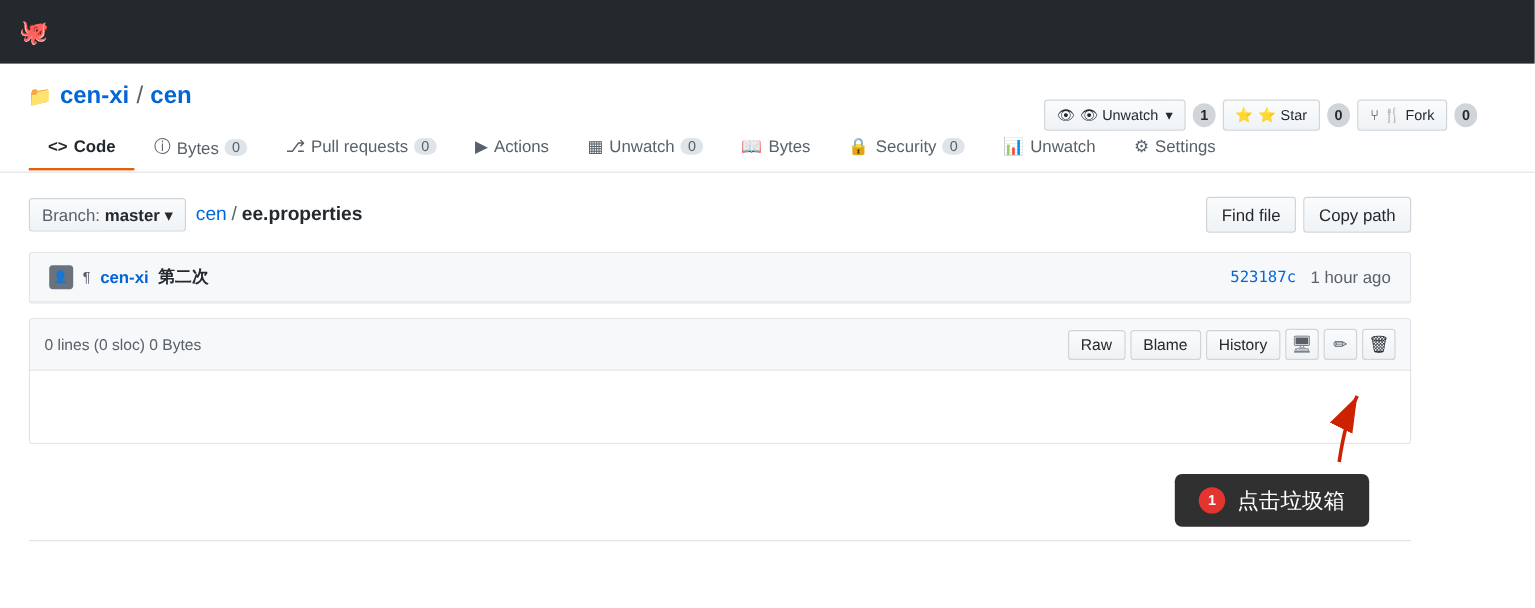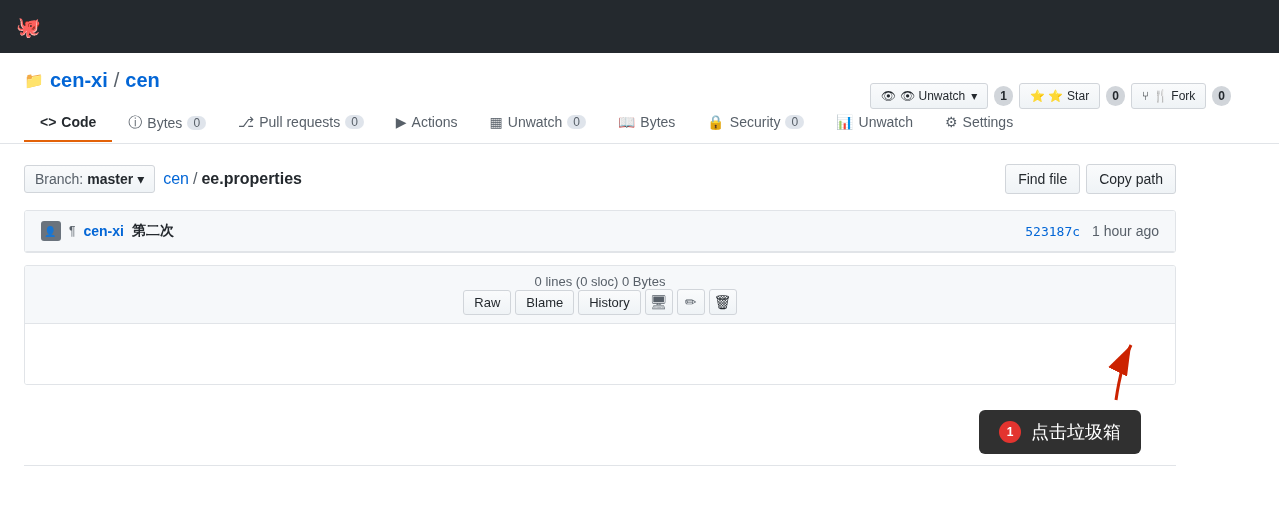--- a/index.html
+++ b/index.html
@@ -233,21 +233,20 @@
       border-radius: 3px;
       overflow: hidden;
     }
     .file-toolbar {
       display: flex;
       align-items: center;
       justify-content: space-between;
       padding: 8px 12px;
       background: #f6f8fa;
       border-bottom: 1px solid #e1e4e8;
-      flex-direction: column;
     }
     .file-info {
       color: #586069;
       font-size: 13px;
     }
     .file-actions {
       display: flex;
       align-items: center;
       gap: 4px;
     }

